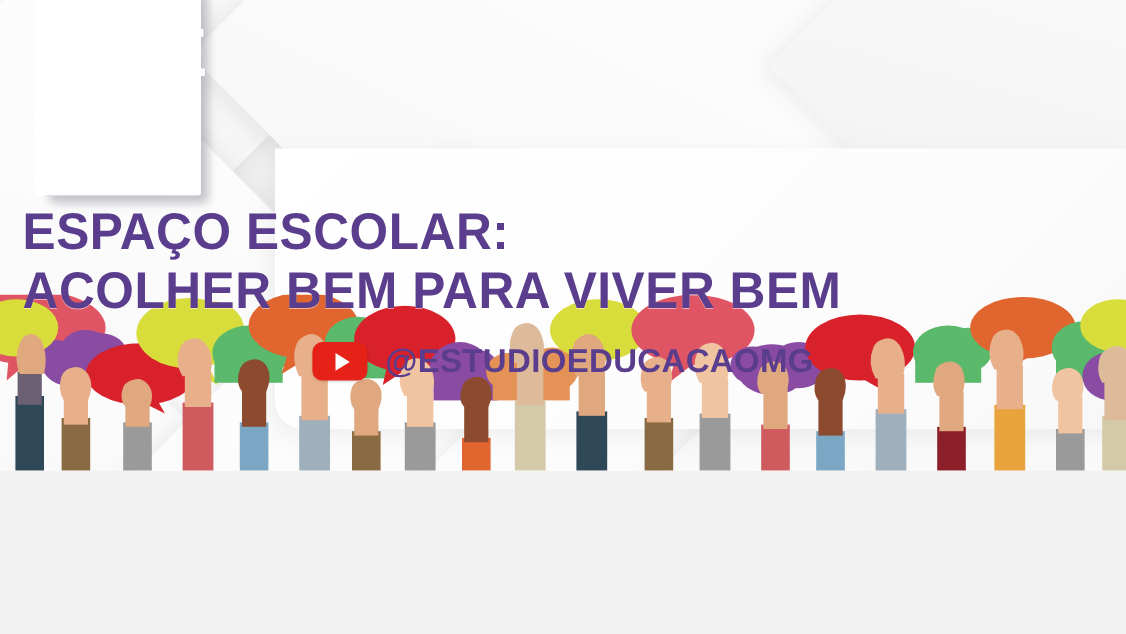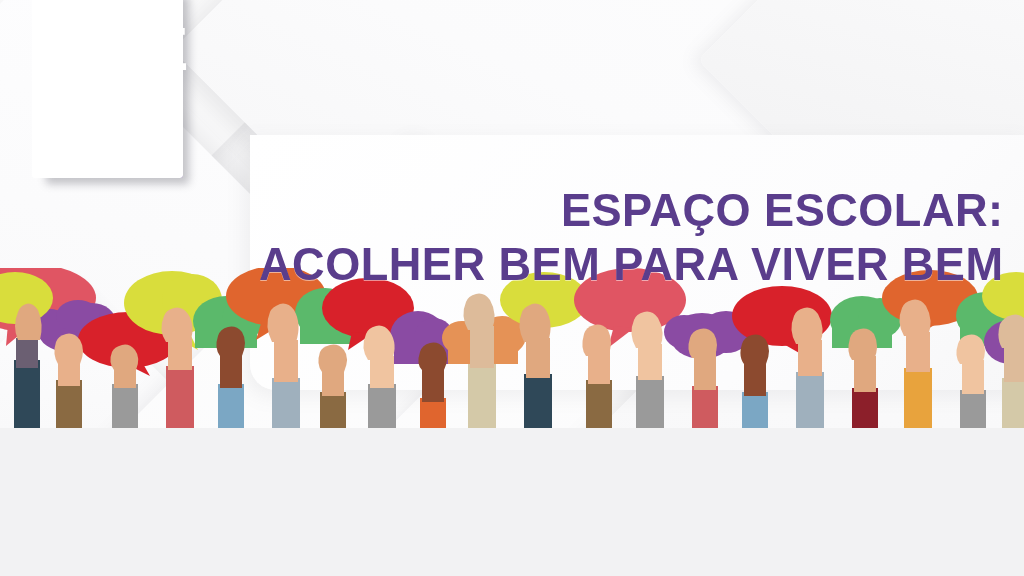--- a/index.html
+++ b/index.html
@@ -149,21 +149,21 @@
   .mgTag {
     display:flex; flex-direction:column;
     font-size:5.6px; font-weight:bold; color:#6e6e6e;
     letter-spacing:1.1px; line-height:1.85;
     margin-left:4px;
   }
 
   
   #titleBlock {
     position:absolute; left:0; top:183px; width:1024px;
-    text-align:right; z-index:20;
+    text-align:left; z-index:20;
   }
   #titleBlock .tl {
     color:#5a3d8c;
     font-weight:bold;
     font-size:47px;
     line-height:1.15;
     letter-spacing:.5px;
     transform:scaleX(.96);
     text-shadow:0 1px 0 rgba(255,255,255,.5);
   }
@@ -221,20 +221,26 @@
     <div class="liveDate">06/05</div>
     <div class="liveDate">9h30</div>
   </div>
 
 
   <div id="titleBlock">
     <div class="tl">ESPAÇO ESCOLAR:</div>
     <div class="tl tl2">ACOLHER BEM PARA VIVER BEM</div>
   </div>
 
+  <div id="ytRow">
+    <div class="ytIcon">
+      <div class="ytTri"></div>
+    </div>
+    <div class="ytText">@ESTUDIOEDUCACAOMG</div>
+  </div>
 
   <div id="handsStrip">
     <svg viewBox="0 0 1024 160" preserveAspectRatio="none" aria-hidden="true">
       <defs>
 
         <g id="bubbleRound"></g>
       </defs>
 
       <ellipse cx="30" cy="30" rx="66" ry="34" fill="#e05563"></ellipse>
       <path d="M8 56 L6 78 L30 58 Z" fill="#e05563"></path>

